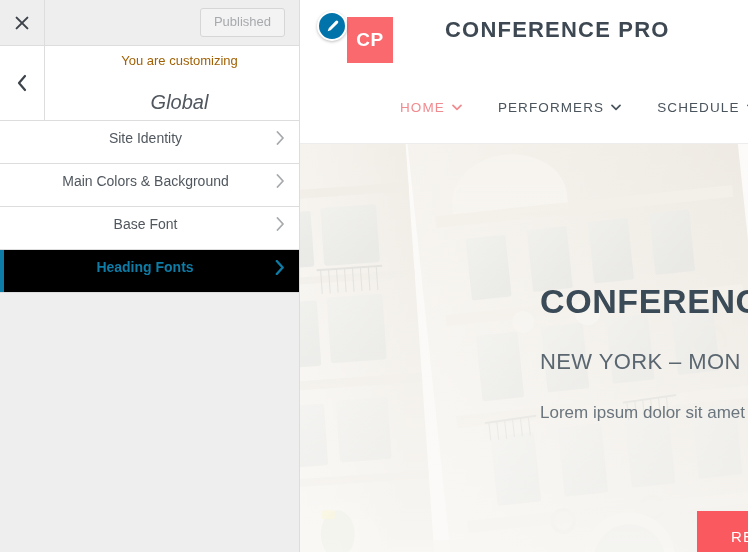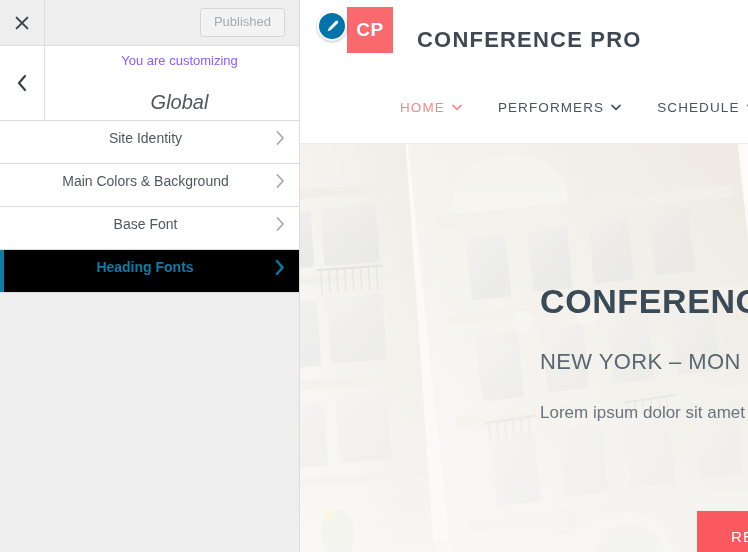--- a/index.html
+++ b/index.html
@@ -60,21 +60,21 @@
     border-right: 1px solid #dddddd;
     cursor: pointer;
     background: #ffffff;
   }
   .cz-headtext {
     flex: 1; display: flex; flex-direction: column;
     justify-content: center;
     padding-left: 15px;
   }
   .cz-eyebrow {
-    font-size: 13px; color: #8b5cf6; line-height: 1.5;
+    font-size: 13px; color: #a16207; line-height: 1.5;
     margin-bottom: 18px;
   }
   .cz-title {
     font-size: 20px; color: #50575e; font-weight: 400;
     line-height: 1.3;
     font-style: italic;
   }
 
   .cz-list { background: #ffffff; }
   .cz-item {
@@ -115,31 +115,31 @@
   .edit-shortcut {
     position: absolute; left: 17px; top: 11px;
     width: 30px; height: 30px; border-radius: 50%;
     background: #0073aa;
     border: 2px solid #ffffff;
     box-shadow: 0 1px 3px rgba(0,0,0,.25);
     display: flex; align-items: center; justify-content: center;
     cursor: pointer; z-index: 6;
   }
   .brand {
-    position: absolute; left: 47px; top: 7px;
-    display: flex; align-items: flex-end;
+    position: absolute; left: 47px; top: 17px;
+    display: flex; align-items: flex-start; gap: 36px;
   }
   .brand-mark {
     width: 46px; height: 46px; background: #f9696e;
     color: #ffffff; font-weight: 700; font-size: 19px;
     display: flex; align-items: center; justify-content: center;
     letter-spacing: .5px;
   }
   .brand-name {
-    margin-left: 24px;
+    margin-left: 16px;
     font-size: 22px; font-weight: 700; letter-spacing: 1.2px;
     color: #3d4852;
   }
   .site-nav {
     position: absolute; left: 0; right: 0; top: 100px;
     display: flex; align-items: center;
     padding-left: 100px;
     gap: 36px;
   }
   .nav-item {

